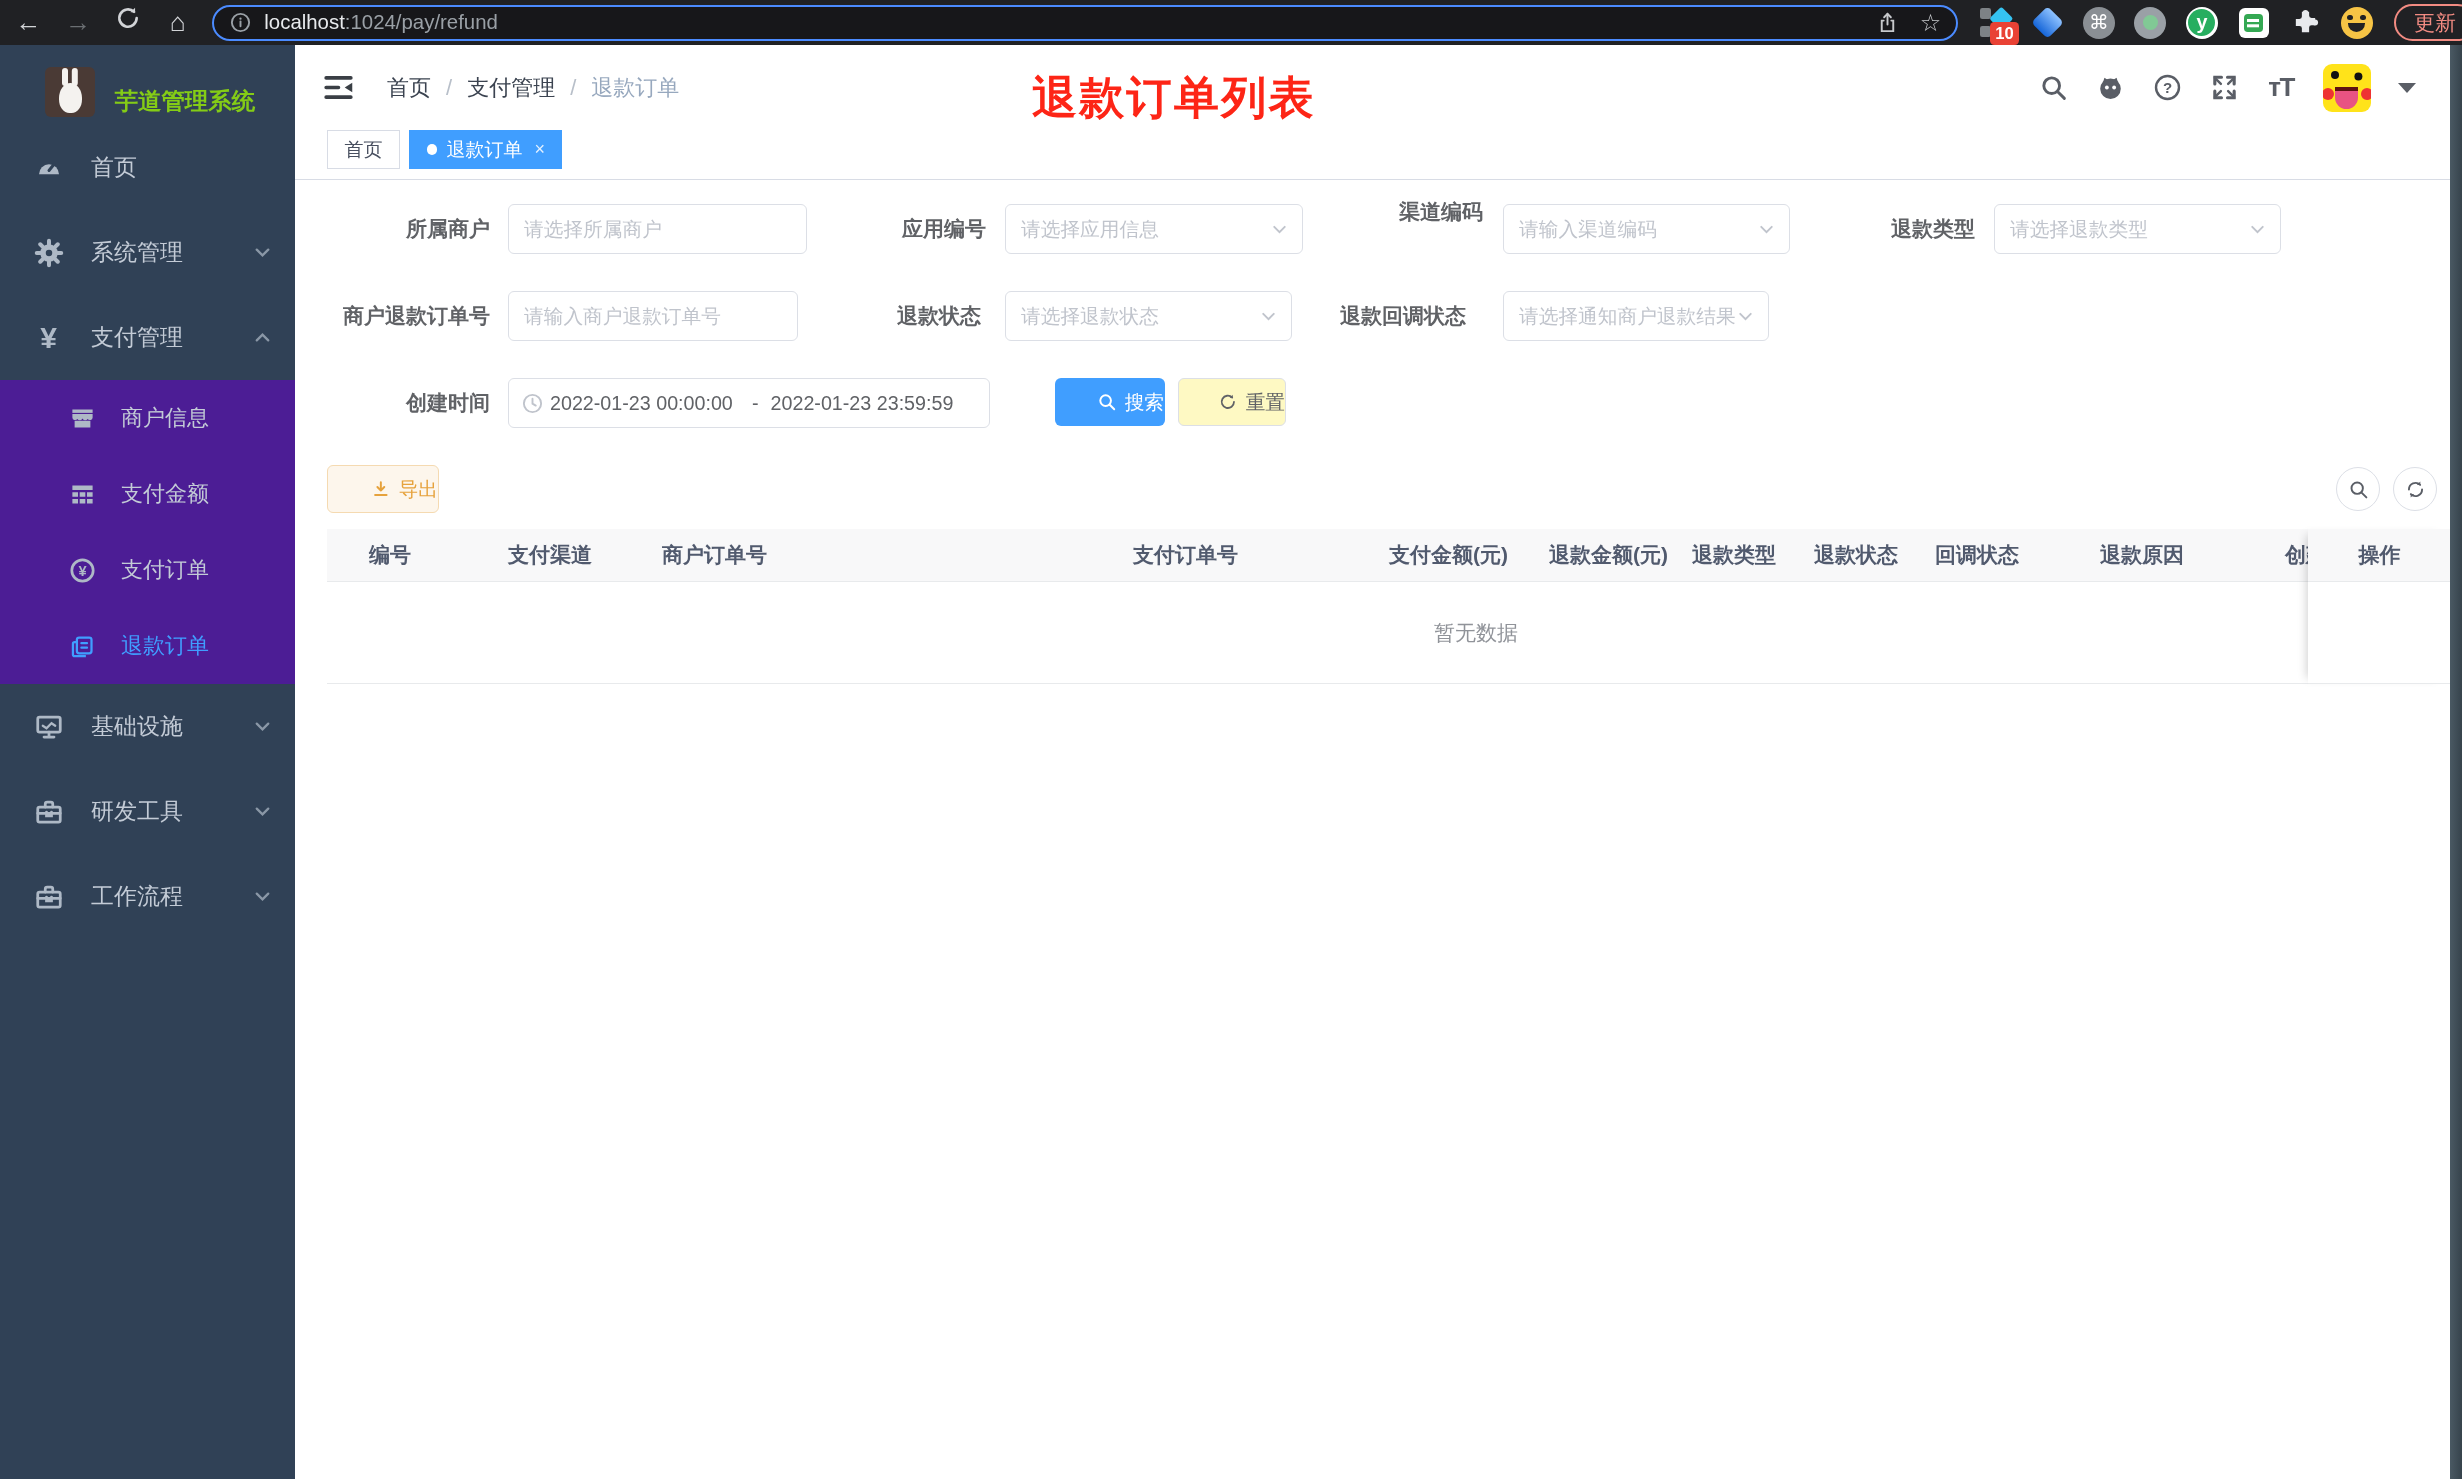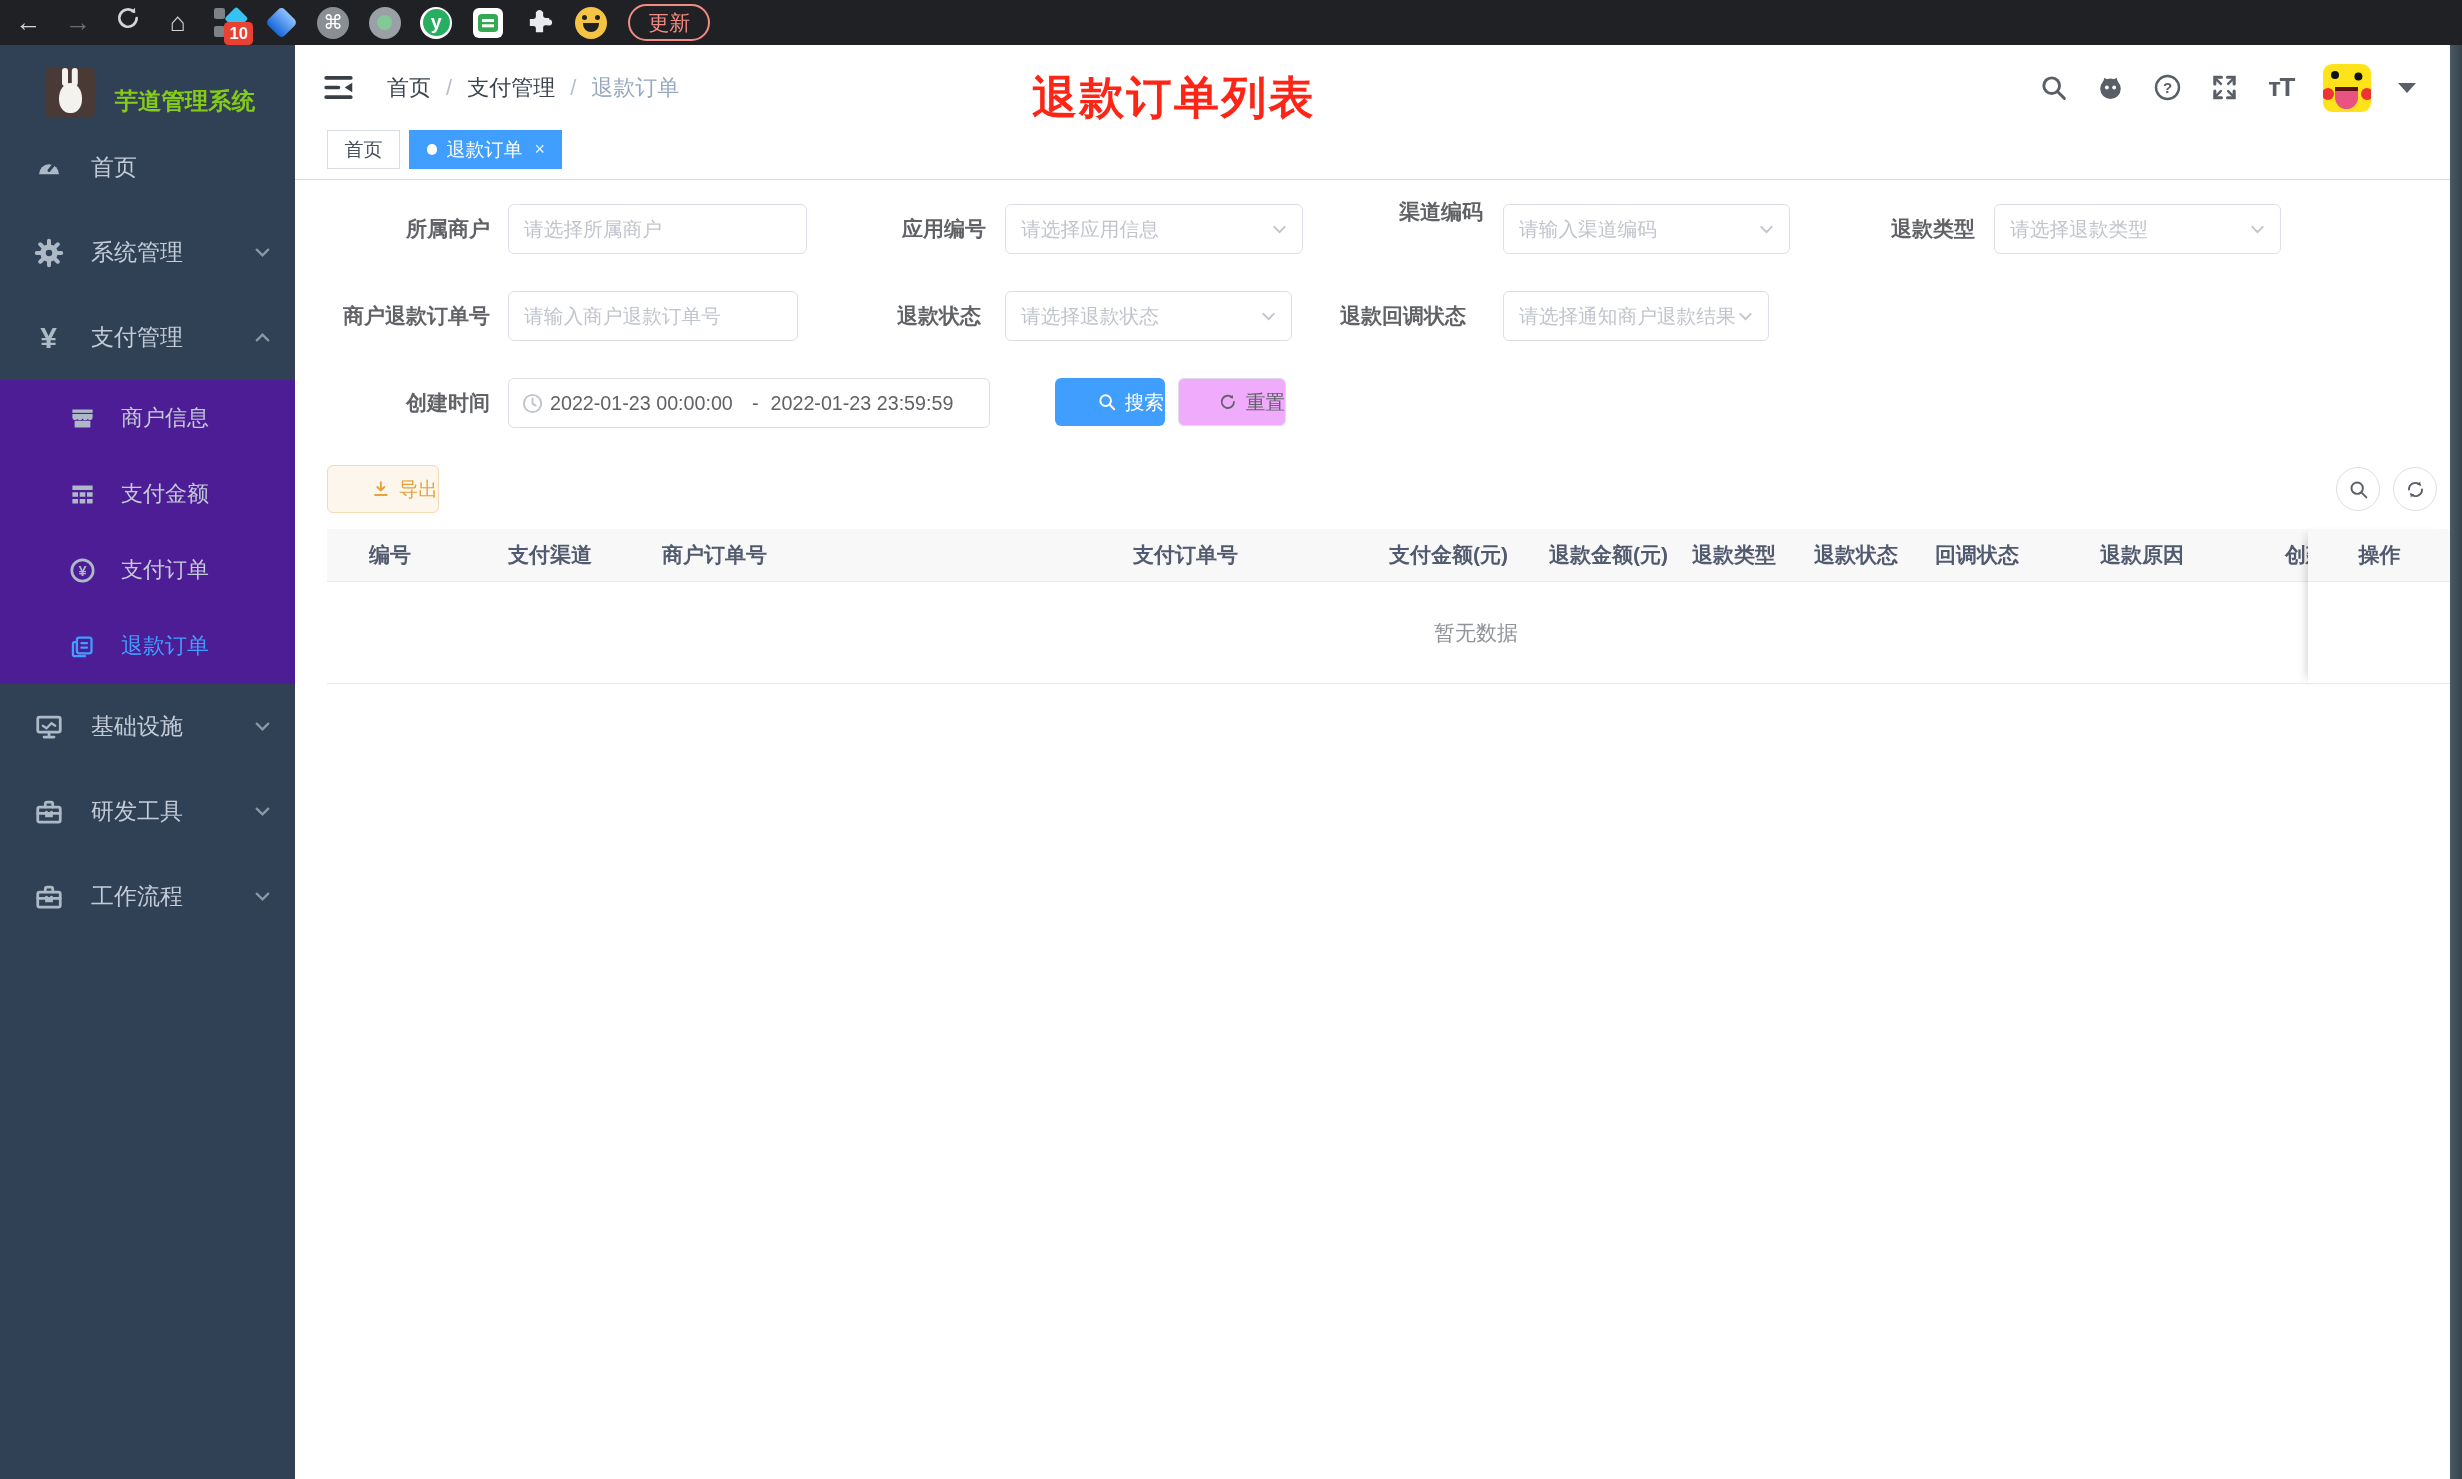--- a/index.html
+++ b/index.html
@@ -116,21 +116,21 @@
   .ctrl .chev2 { position:absolute; right:12px; top:13.6px; width:21px; height:21px; color:#c0c4cc; }
   .ctrl .chev2 svg { width:21px; height:21px; display:block;}
   .date-ctrl { gap:6px; padding:0 12px; overflow:hidden; }
   .date-ctrl .cl { width:23px; height:23px; color:#c0c4cc; flex:0 0 auto;}
   .date-ctrl .cl svg { width:23px; height:23px; display:block;}
   .dval { font-size:19.7px; color:#606266; white-space:nowrap; overflow:hidden; width:190px; flex:0 0 auto;}
   .dsep { font-size:19.7px; color:#606266; flex:0 0 auto; padding:0 6px;}
   .btn { position:absolute; height:48px; border-radius:6px; font-size:19.7px; display:flex; align-items:center; justify-content:flex-end; gap:7.6px; cursor:pointer; border:1.5px solid transparent; font-family:inherit;}
   .btn svg { width:19.7px; height:19.7px; }
   .btn.primary { background:#409eff; color:#fff; }
-  .btn.plain { background:#f0abfc; border-color:#dcdfe6; color:#606266; }
+  .btn.plain { background:#fef9c3; border-color:#dcdfe6; color:#606266; }
   .btn.warn { background:#fdf6ec; border-color:#f5dab1; color:#e6a23c; }
   
   .circle-btn { position:absolute; width:44px; height:44px; border-radius:50%; border:1.5px solid #dcdfe6; background:#fff; color:#5a5e66; display:flex; align-items:center; justify-content:center; cursor:pointer;}
   .circle-btn svg { width:21px; height:21px; }
   
   .table { position:absolute; left:32px; top:484px; width:2124px; }
   .thead { display:flex; height:53px; background:#f8f8f9; border-bottom:1.5px solid #e8eaec; overflow:hidden;}
   .th { font-size:21px; font-weight:700; color:#515a6e; line-height:51px; padding-left:15px; white-space:nowrap; overflow:hidden; flex:0 0 auto;}
   .tbody { height:102px; background:#fff; border-bottom:1.5px solid #e8eaec; position:relative;}
   .empty { position:absolute; left:0; right:0; top:0; bottom:0; display:flex; align-items:center; justify-content:center; transform:translateX(87px); font-size:21px; color:#909399;}
@@ -147,20 +147,40 @@
     <div class="nav-ic">←</div>
     <div class="nav-ic dim">→</div>
     <div class="nav-ic">
       <svg viewBox="0 0 24 24" width="26" height="26" fill="none" stroke="currentColor" stroke-width="2.4" stroke-linecap="round">
           <path d="M20 12a8 8 0 1 1-2.4-5.7"></path>
           <path d="M18.5 2.5v4.2h-4.2" fill="currentColor" stroke="none"></path>
         </svg>
     </div>
     <div class="nav-ic">⌂</div>
 
+    <div class="url-pill">
+      <span class="url-ic">
+        <svg viewBox="0 0 24 24" fill="none" stroke="#9aa0a6" stroke-width="2">
+            <circle cx="12" cy="12" r="9"></circle>
+            <path d="M12 11v5" stroke-linecap="round"></path>
+            <circle cx="12" cy="8" r="1.2" fill="#9aa0a6" stroke="none"></circle>
+          </svg>
+      </span>
+      <span class="url-text"><span class="url-host">localhost</span><span class="url-rest">:1024/pay/refund</span></span>
+      <span class="pill-right">
+        <span>
+          <svg viewBox="0 0 24 24" fill="none" stroke="currentColor" stroke-width="2" stroke-linecap="round">
+              <path d="M8 10H6v11h12V10h-2"></path>
+              <path d="M12 14V3"></path>
+              <path d="M8.5 6.5 12 3l3.5 3.5"></path>
+            </svg>
+        </span>
+        <span class="star">☆</span>
+      </span>
+    </div>
 
     <div class="ext-row">
       <div class="ext">
         <span class="sq1"></span>
           <span class="sq2"></span>
           <span class="dia"></span>
         <span class="badge">10</span>
       </div>
       <div class="ext">
           <span class="gem"></span>

